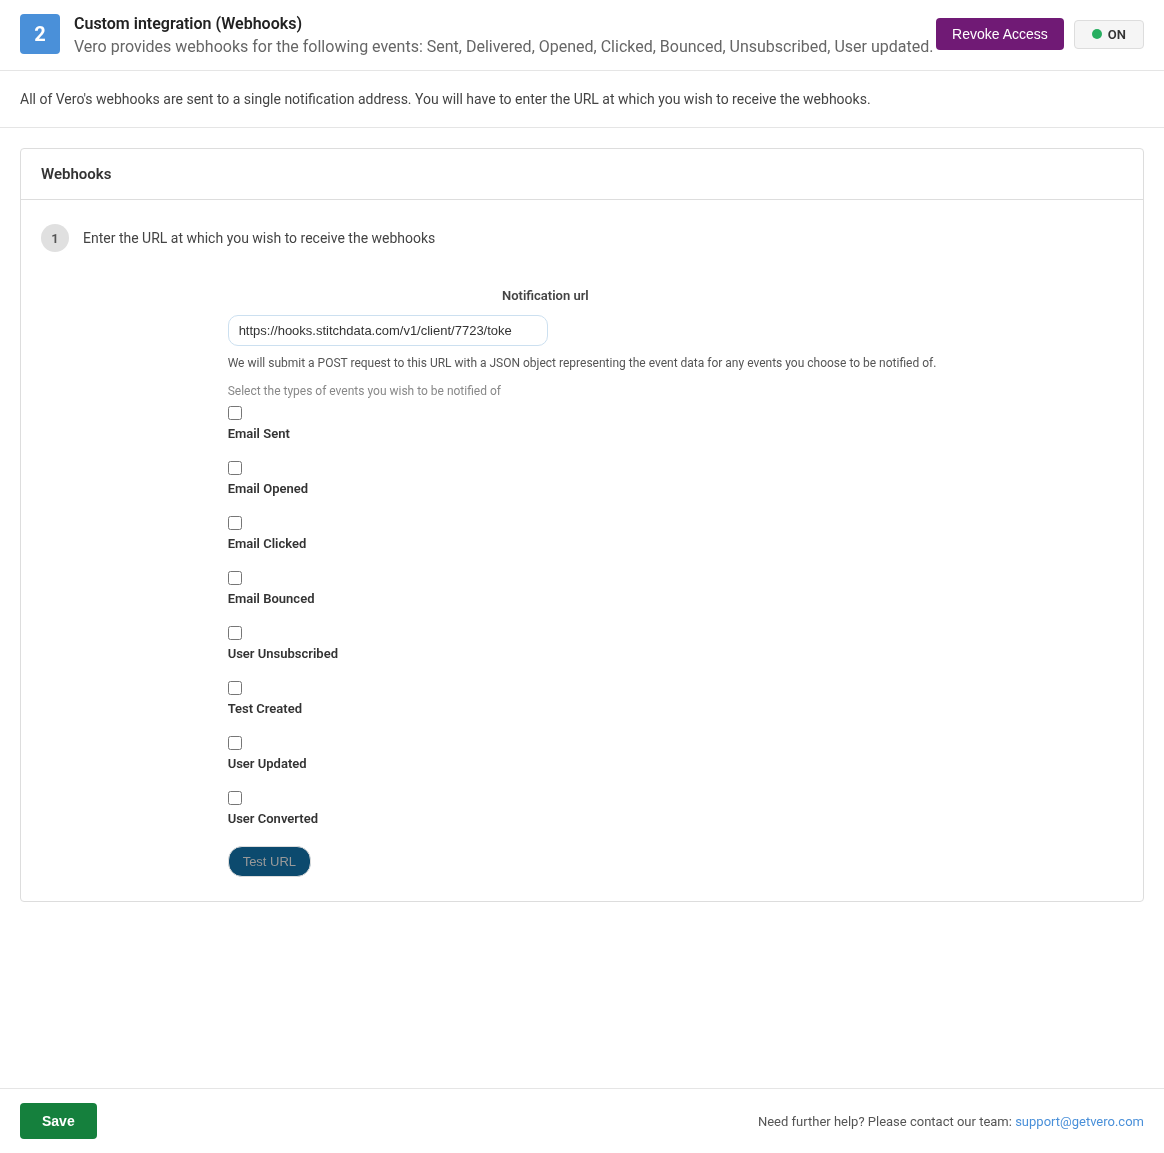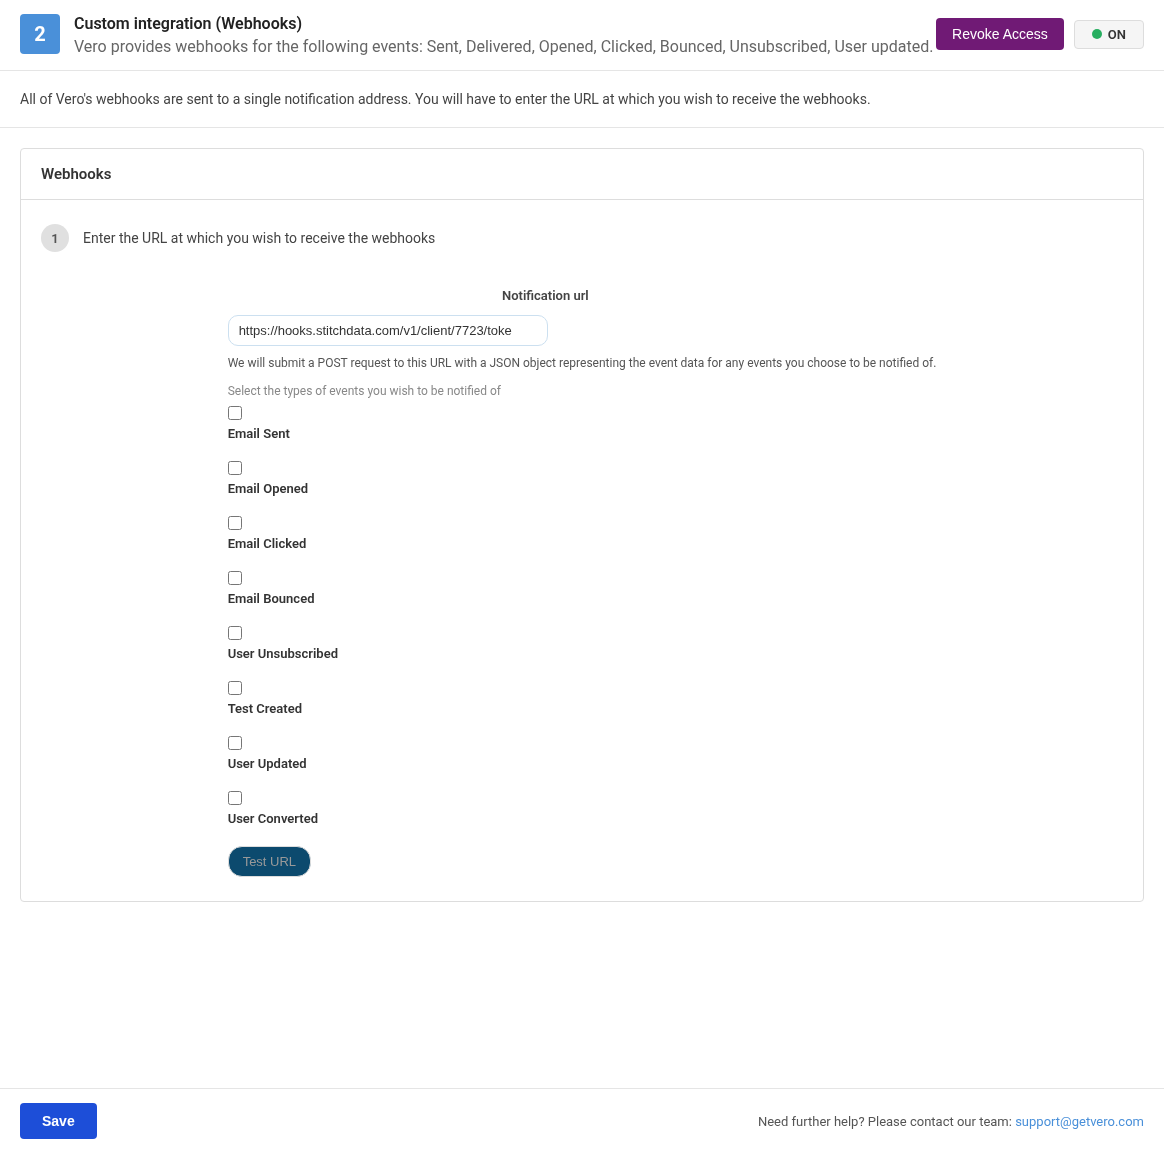--- a/index.html
+++ b/index.html
@@ -221,21 +221,21 @@
       left: 0;
       right: 0;
       background: #fff;
       border-top: 1px solid #e5e5e5;
       padding: 14px 20px;
       display: flex;
       align-items: center;
       justify-content: space-between;
     }
     .save-btn {
-      background: #1d4ed8;
+      background: #15803d;
       color: white;
       border: none;
       padding: 10px 22px;
       border-radius: 4px;
       font-size: 14px;
       font-weight: 600;
       cursor: pointer;
     }
     .help-text {
       font-size: 13px;

